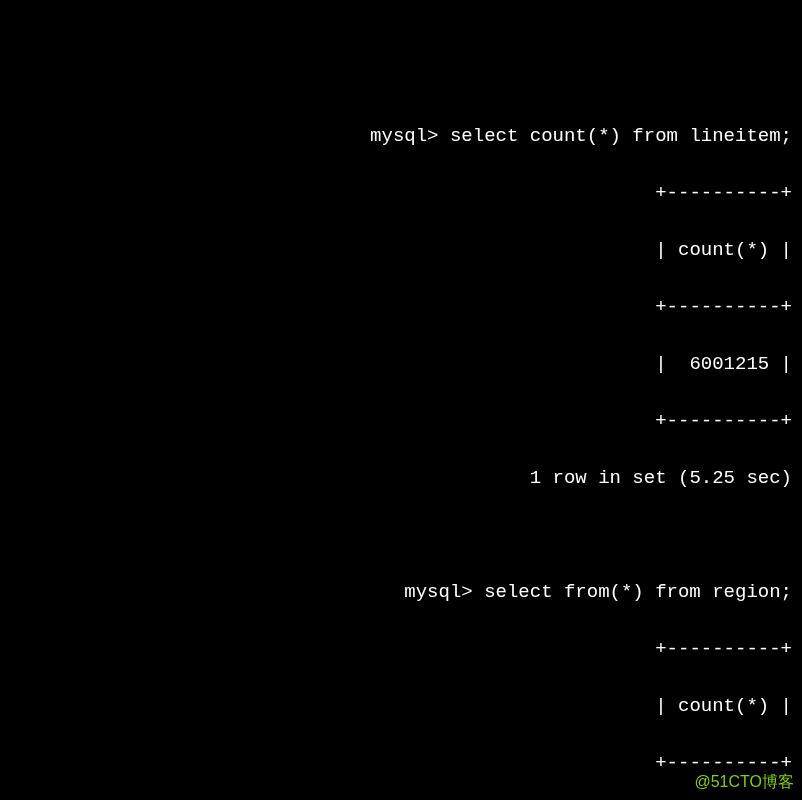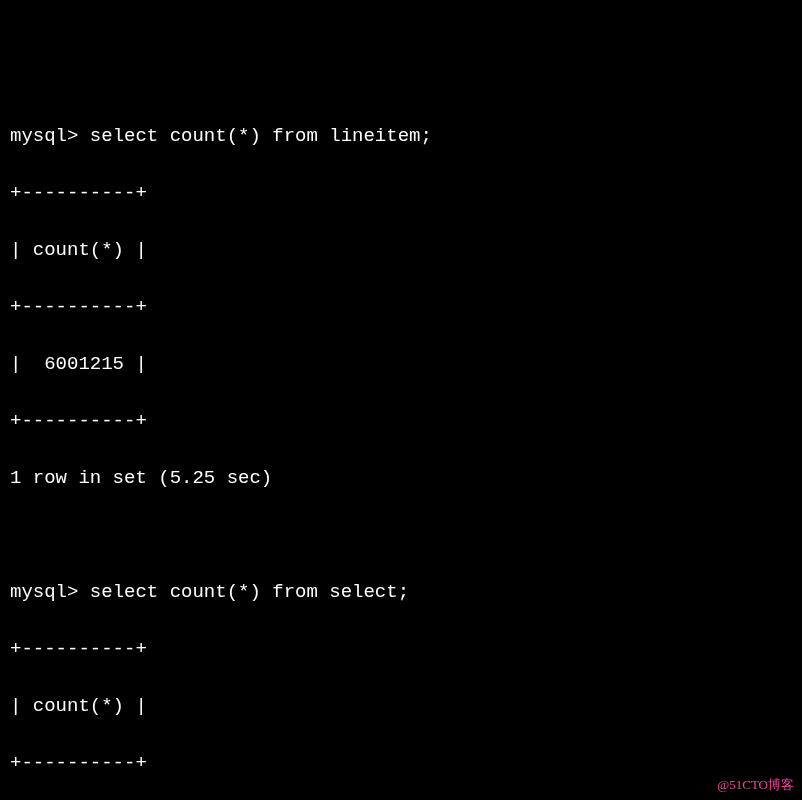--- a/index.html
+++ b/index.html
@@ -1,54 +1,54 @@
 <!DOCTYPE html>
 <html><head>
   <meta charset="utf-8">
   <style>
-    * { margin: 0; padding: 0; box-sizing: border-box; }
+    * { margin: 0; padding: 0; box-sizing: border-box; text-align: right; }
     body {
       background: #000;
       color: #fff;
       font-family: "Menlo", "Consolas", "Courier New", monospace;
       font-size: 19px;
       line-height: 1.5;
       padding: 8px 10px;
       width: 802px;
       height: 800px;
       overflow: hidden;
       position: relative;
       white-space: pre;
     }
     .line { display: block; }
     .led { font-feature-settings: "tnum"; }
     .watermark {
       position: absolute;
       right: 8px;
       bottom: 6px;
-      color: #ec4899;
-      font-size: 13px;
-      font-family: Liberation Serif, serif;
+      color: #84cc16;
+      font-size: 16px;
+      font-family: Liberation Sans, sans-serif;
       white-space: normal;
     }
   </style>
 </head>
 <body>
 
 
 
 <span class="line"><span>mysql&gt; </span><span>select count(*) from lineitem;</span></span>
 <span class="line led">+----------+</span>
 <span class="line led">| count(*) |</span>
 <span class="line led">+----------+</span>
 <span class="line led">|  6001215 |</span>
 <span class="line led">+----------+</span>
 <span class="line">1 row in set (5.25 sec)</span>
 <span class="line"> </span>
-<span class="line"><span>mysql&gt; </span><span>select count(*) from select;</span></span>
+<span class="line"><span>mysql&gt; </span><span>select from(*) from region;</span></span>
 <span class="line led">+----------+</span>
 <span class="line led">| count(*) |</span>
 <span class="line led">+----------+</span>
 
 
 
 
 
 
 

